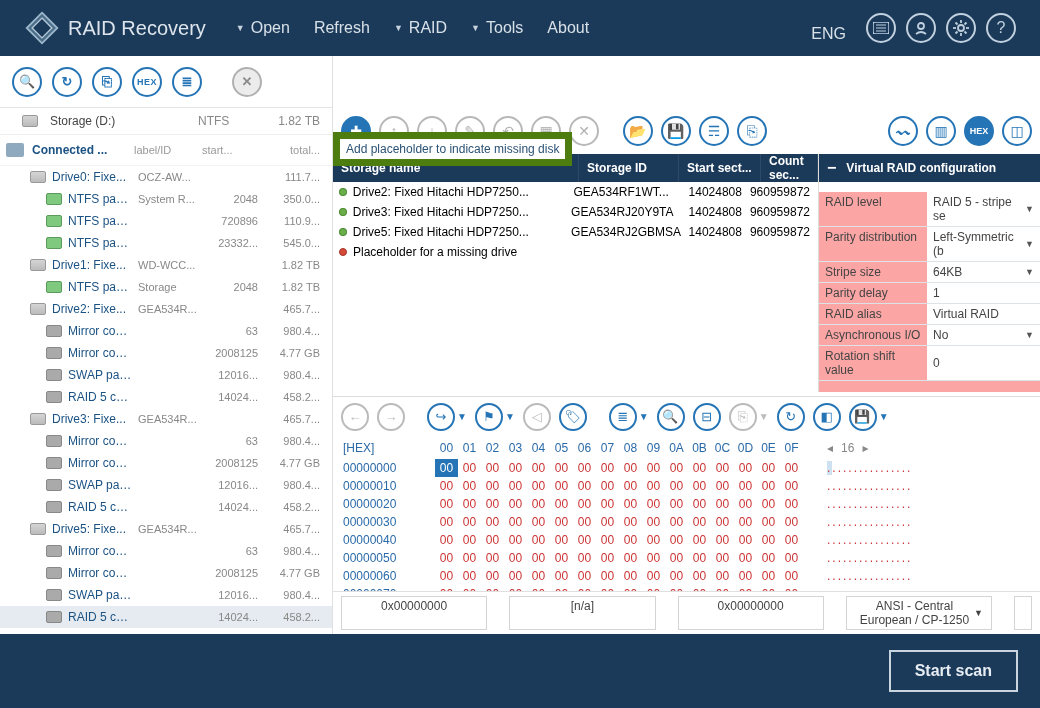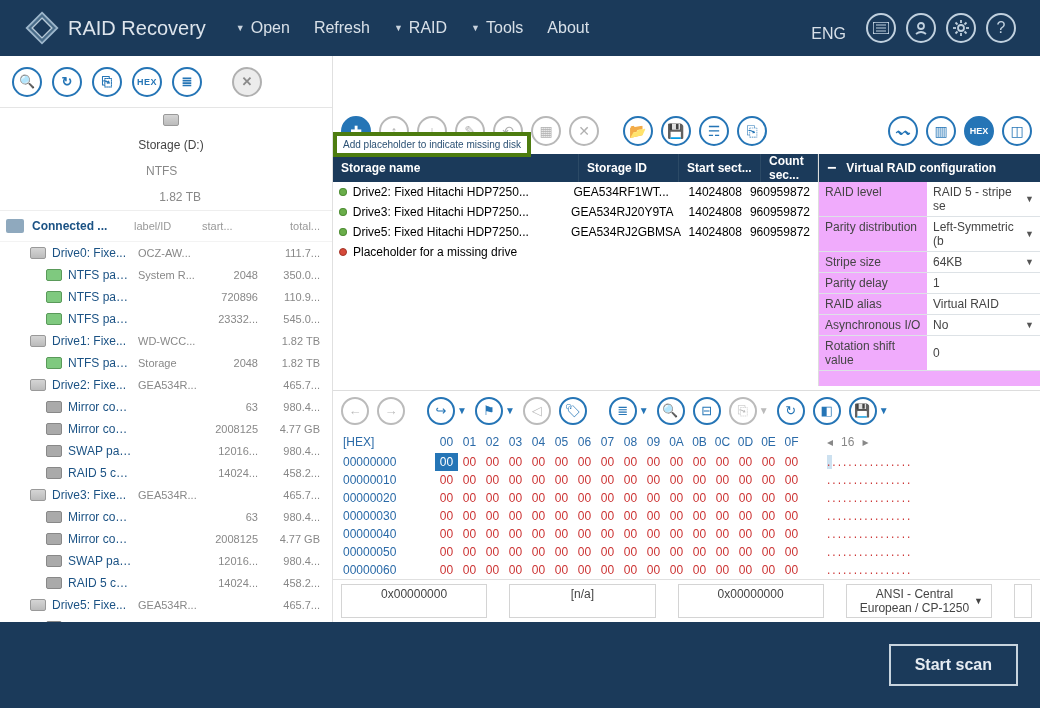--- a/index.html
+++ b/index.html
@@ -20,21 +20,21 @@
 
 .content { flex: 1; display: flex; min-height: 0; }
 
 
 .left-panel { width: 333px; display: flex; flex-direction: column; border-right: 1px solid #e0e0e0; }
 .left-toolbar { height: 52px; display: flex; align-items: center; padding: 0 12px; gap: 10px; border-bottom: 1px solid #e5e5e5; }
 .toolbtn { width: 30px; height: 30px; border: 2px solid #2575b6; border-radius: 50%; display: flex; align-items: center; justify-content: center; color: #2575b6; font-size: 13px; font-weight: bold; cursor: pointer; background: #fff; }
 .toolbtn.hex { font-size: 9px; letter-spacing: 0.5px; }
 .toolbtn.close { border-color: #b0b0b0; color: #8a8a8a; background: #ececec; }
 
-.tree-head { display: flex; align-items: center; padding: 6px 12px 6px 22px; font-size: 12px; color: #888; gap: 12px; border-bottom: 1px solid #eee; flex-direction: column; }
+.tree-head { display: flex; align-items: center; padding: 6px 12px 6px 22px; font-size: 12px; color: #888; gap: 12px; border-bottom: 1px solid #eee; }
 .tree-head .th1 { flex: 1; color: #444; }
 .tree-head .th3 { width: 50px; }
 .tree-head .th4 { width: 60px; text-align: right; }
 
 .section-row { display: flex; align-items: center; padding: 8px 12px 8px 6px; font-size: 12px; color: #444; gap: 8px; border-bottom: 1px solid #f3f3f3; }
 .disk-icon { width: 18px; height: 14px; background: #8fa9be; border-radius: 2px; }
 .sec-title { font-weight: bold; color: #1b5284; flex: 1; }
 .sec-lbl { color: #999; width: 60px; font-size: 11px; }
 .sec-start { color: #999; width: 50px; font-size: 11px; }
 .sec-total { color: #999; width: 60px; text-align: right; font-size: 11px; }
@@ -64,36 +64,36 @@
 .rtool.filled { background: #2575b6; color: #fff; }
 .rtool.dim { border-color: #b8b8b8; color: #b0b0b0; }
 .spacer { flex: 1; }
 
 .table-head { display: flex; background: #1b3a5a; color: #fff; font-size: 12px; height: 28px; align-items: center; }
 .table-head > div { padding: 0 8px; border-right: 1px solid #2c4a66; height: 100%; display: flex; align-items: center; }
 .th-s1 { width: 246px; font-weight: bold; position: relative; }
 .th-s2 { width: 100px; font-weight: bold; }
 .th-s3 { width: 82px; font-weight: bold; }
 .th-s4 { flex: 1; font-weight: bold; }
-.tooltip { position: absolute; left: 0; top: -22px; background: #fff; color: #2b5174; border: 4px solid #4d7c0f; padding: 3px 6px; font-size: 10px; font-weight: normal; white-space: nowrap; z-index: 10; }
+.tooltip { position: absolute; left: 0; top: -22px; background: #fff; color: #2b5174; border: 7px solid #4d7c0f; padding: 3px 6px; font-size: 12px; font-weight: normal; white-space: nowrap; z-index: 10; }
 
 .raid-table { font-size: 12px; }
 .raid-row { display: flex; align-items: center; height: 20px; padding-left: 6px; }
 .raid-row .dot { width: 8px; height: 8px; border-radius: 50%; background: #6aad4a; margin-right: 6px; border: 1px solid #4e8d33; }
 .raid-row .dot.red { background: #d64a3a; border-color: #a23427; }
 .raid-row .r1 { width: 228px; }
 .raid-row .r2 { width: 100px; }
 .raid-row .r3 { width: 82px; text-align: right; padding-right: 8px; }
 .raid-row .r4 { flex: 1; text-align: right; padding-right: 8px; }
 
 
 .config { width: 222px; display: flex; flex-direction: column; font-size: 12px; border-left: 1px solid #ddd; }
 .config-head { background: #1b3a5a; color: #fff; height: 28px; display: flex; align-items: center; padding: 0 8px; font-weight: bold; gap: 10px; }
 .config-head .minus { font-size: 16px; font-weight: bold; cursor: pointer; }
-.config-body { flex: 1; background: #f0abfc; }
+.config-body { flex: 1; background: #fca5a5; margin-top: 10px; }
 .config-row { display: flex; border-bottom: 1px solid #dde2e6; }
 .config-row .ck { width: 108px; padding: 3px 6px; color: #444; }
 .config-row .cv { flex: 1; padding: 3px 6px; background: #fff; color: #444; display: flex; align-items: center; }
 .config-row .cv .car { margin-left: auto; color: #555; font-size: 9px; }
 
 
 .hex-area { flex: 1; display: flex; flex-direction: column; border-top: 1px solid #ddd; min-height: 0; margin-top: 4px; }
 .hex-toolbar { height: 40px; display: flex; align-items: center; padding: 0 8px; gap: 8px; }
 .htool { width: 28px; height: 28px; border: 2px solid #2575b6; border-radius: 50%; display: flex; align-items: center; justify-content: center; color: #2575b6; font-size: 13px; cursor: pointer; }
 .htool.dim { border-color: #bbb; color: #bbb; }
@@ -110,21 +110,21 @@
 .hexline .byte.hl { background: #2575b6; color: #fff; }
 .hexline .ascii { margin-left: 24px; letter-spacing: 2px; color: #c33; }
 .hexline .ascii .hl2 { background: #cde1f0; }
 
 .hex-status { display: flex; gap: 22px; padding: 4px 8px; font-size: 12px; border-top: 1px solid #e0e0e0; }
 .hex-status .box { flex: 1; border: 1px solid #d4d4d4; padding: 2px 8px; text-align: center; color: #444; }
 .hex-status .enc { width: 210px; display: flex; align-items: center; }
 .hex-status .sm { width: 16px; flex: none; }
 
 
-.footer { background: #1b3a5a; height: 86px; display: flex; align-items: center; justify-content: flex-end; padding: 0 22px; gap: 18px; }
+.footer { background: #1b3a5a; height: 74px; display: flex; align-items: center; justify-content: flex-end; padding: 0 22px; gap: 18px; }
 .btn { border: 2px solid #c8d4de; color: #e6ecf2; background: transparent; font-size: 16px; padding: 10px 24px; cursor: pointer; font-weight: bold; }
 </style>
 </head>
 <body>
 
 <div class="header">
   <div class="logo">
     <svg class="logo-icon" viewBox="0 0 40 40">
         <polygon points="20,3 37,20 20,37 3,20" fill="#4a6d8a" stroke="#9db6cb" stroke-width="2"></polygon>
         <polygon points="20,9 31,20 20,31 9,20" fill="#1b3a5a" stroke="#b8cad8" stroke-width="1.5"></polygon>

